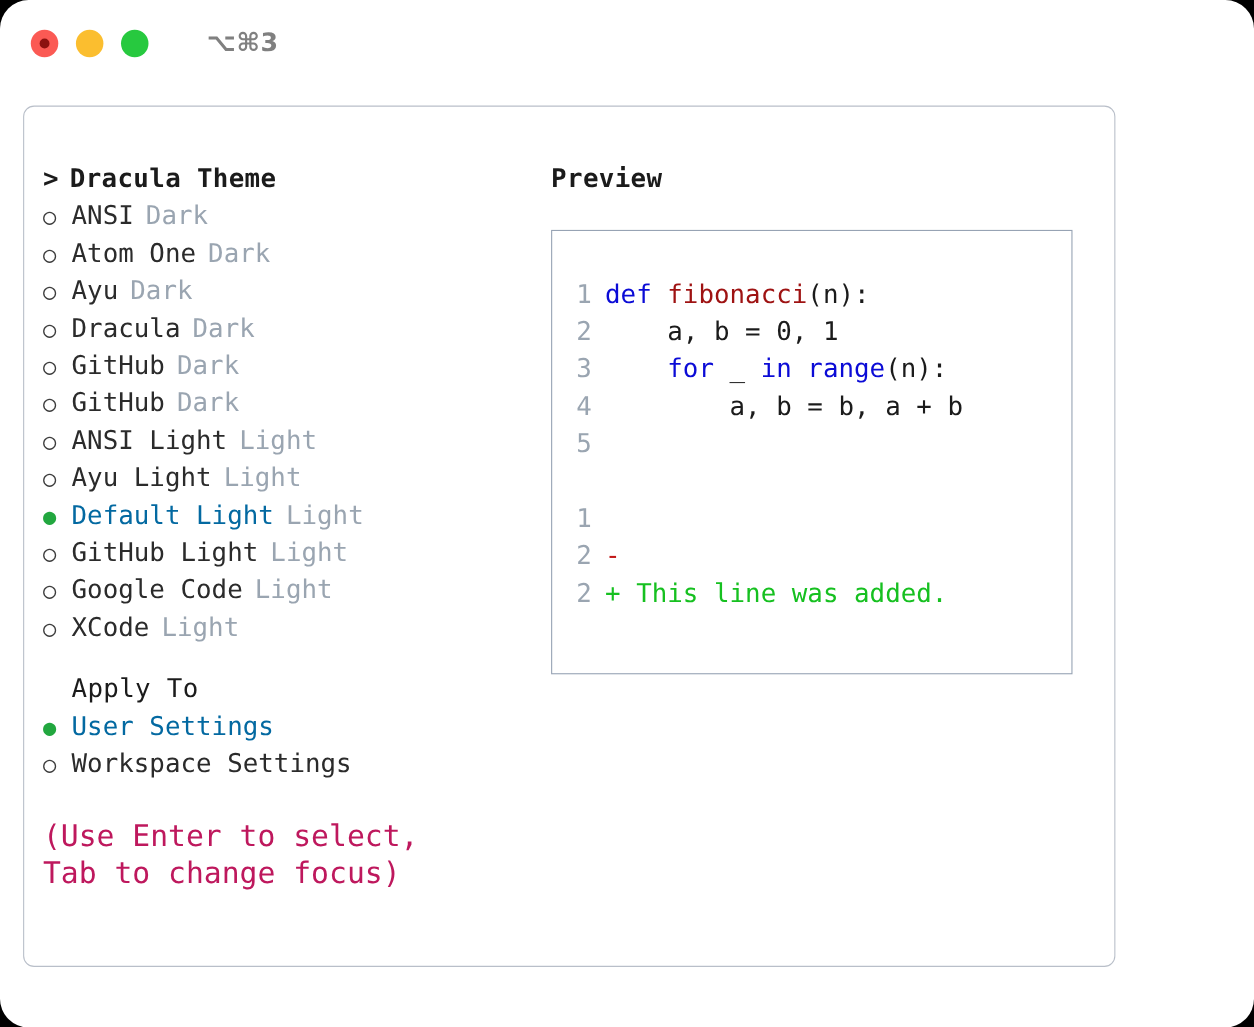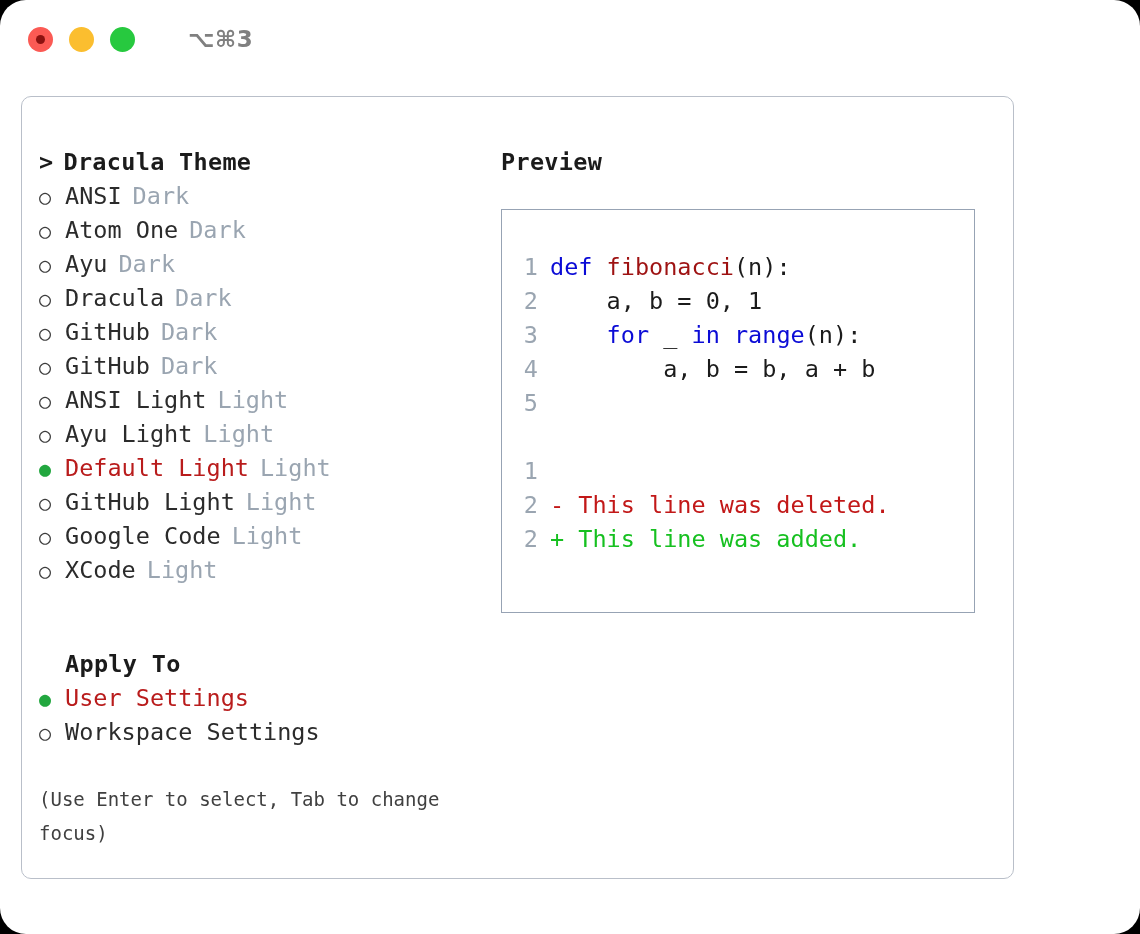--- a/index.html
+++ b/index.html
@@ -111,37 +111,36 @@
   .marker {
     width: 26px;
     flex: 0 0 auto;
     color: #3d3d3d;
     font-size: 20px;
     line-height: 1;
   }
   .marker-on { color: #22a73f; }
 
   .label        { color: #2b2b2b; }
-  .label-sel    { color: #b91c1c; }
+  .label-sel    { color: #0369a1; }
   .tag          { color: #9aa5b1; margin-left: 11px; text-align: right; }
 
   .section-head {
     color: #1b1b1b;
-    font-weight: bold;
+    font-weight: normal;
     letter-spacing: 0.3px;
     padding-left: 26px;
-    margin-top: 38px;
   }
 
   .spacer-sm { height: 22px; }
 
   .hint {
     margin-top: 30px;
-    color: #404040;
-    font-size: 19px;
+    color: #be185d;
+    font-size: 27px;
     line-height: 34px;
     width: 405px;
   }
 
   
   .right-col {
     position: absolute;
     left: 479px;
     top: 51px;
     width: 490px;
@@ -243,21 +242,21 @@
           <div id="code-rows">
               <div class="code-line"><span class="gutter">1</span><span class="code-text"><span class="tok-kw">def </span><span class="tok-fn">fibonacci</span><span class="tok-plain">(n):</span></span></div>
               <div class="code-line"><span class="gutter">2</span><span class="code-text"><span class="tok-plain">    a, b = 0, 1</span></span></div>
               <div class="code-line"><span class="gutter">3</span><span class="code-text"><span class="tok-plain">    </span><span class="tok-kw">for</span><span class="tok-plain"> _ </span><span class="tok-kw">in</span><span class="tok-plain"> </span><span class="tok-kw">range</span><span class="tok-plain">(n):</span></span></div>
               <div class="code-line"><span class="gutter">4</span><span class="code-text"><span class="tok-plain">        a, b = b, a + b</span></span></div>
               <div class="code-line"><span class="gutter">5</span></div>
             </div>
           <div class="diff-gap"></div>
           <div id="diff-rows">
               <div class="code-line"><span class="gutter">1</span><span class="diff-ctx">  </span></div>
-              <div class="code-line"><span class="gutter">2</span><span class="diff-del">- </span><span class="diff-del">This line was deleted.</span></div>
+              <div class="code-line"><span class="gutter">2</span><span class="diff-del">- </span></div>
               <div class="code-line"><span class="gutter">2</span><span class="diff-add">+ </span><span class="diff-add">This line was added.</span></div>
             </div>
         </div>
       </div>
 
     </div>
   </div>
 </div>
 
 </body></html>

